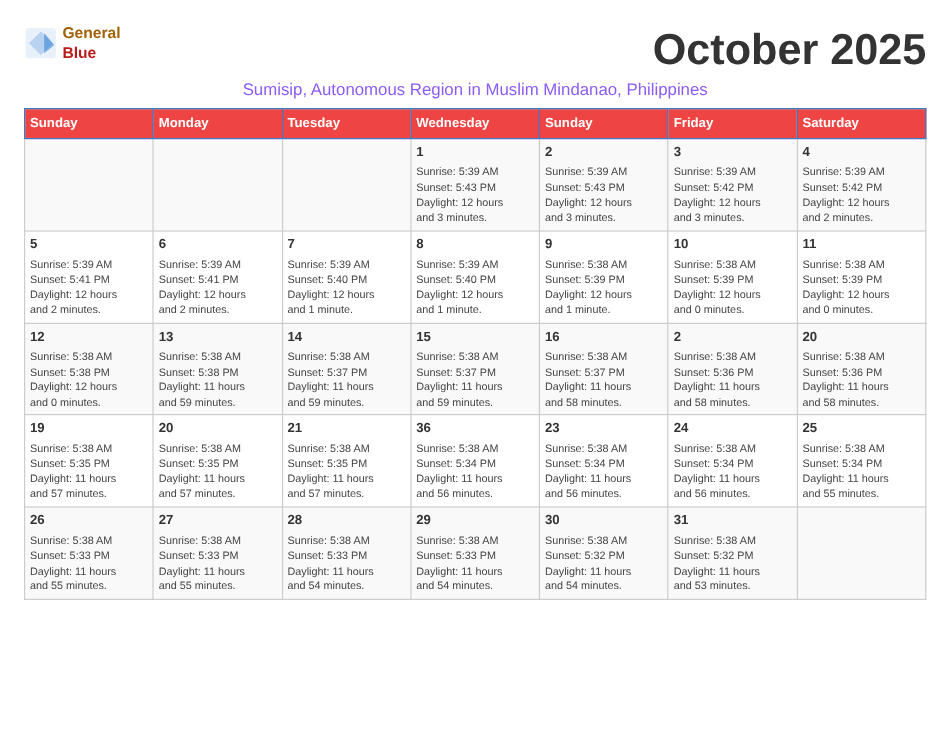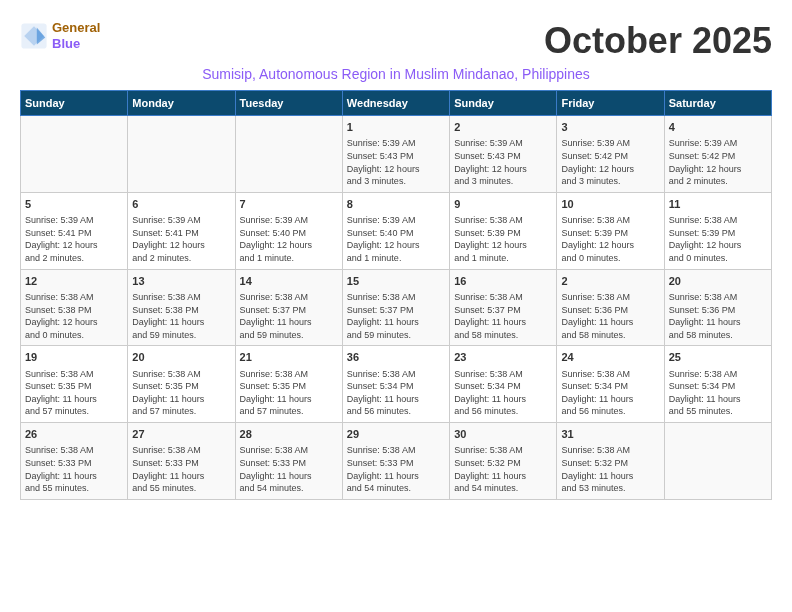--- a/index.html
+++ b/index.html
@@ -46,21 +46,21 @@
       font-size: 14px;
       color: #8b5cf6;
       margin-bottom: 8px;
     }
     table {
       width: 100%;
       border-collapse: collapse;
       font-size: 10px;
     }
     thead tr th {
-      background-color: #0c4a6e;
+      background-color: #ef4444;
       color: #fff;
       padding: 6px 4px;
       text-align: left;
       font-size: 11px;
       border: 1px solid #3a7bc8;
     }
     tbody tr td {
       border: 1px solid #ccc;
       vertical-align: top;
       padding: 4px;
@@ -94,21 +94,21 @@
 
 <div class="header-area">
   <div class="logo">
     <svg class="logo-icon" viewBox="0 0 40 40">
       <rect x="2" y="2" width="36" height="36" rx="4" fill="#e8f0fa"></rect>
       <polygon points="20,6 34,20 20,34 6,20" fill="#4a90d9" opacity="0.3"></polygon>
       <polygon points="24,8 36,22 24,32" fill="#4a90d9" opacity="0.7"></polygon>
     </svg>
     <div class="logo-text">
       <div><span>General</span></div>
-      <div><span style="color:#8b5cf6">Blue</span></div>
+      <div><span style="color:#b91c1c">Blue</span></div>
     </div>
   </div>
   <div class="month-title">October 2025</div>
 </div>
 
 <div class="subtitle">Sumisip, Autonomous Region in Muslim Mindanao, Philippines</div>
 
 <table>
   <thead>
     <tr>

